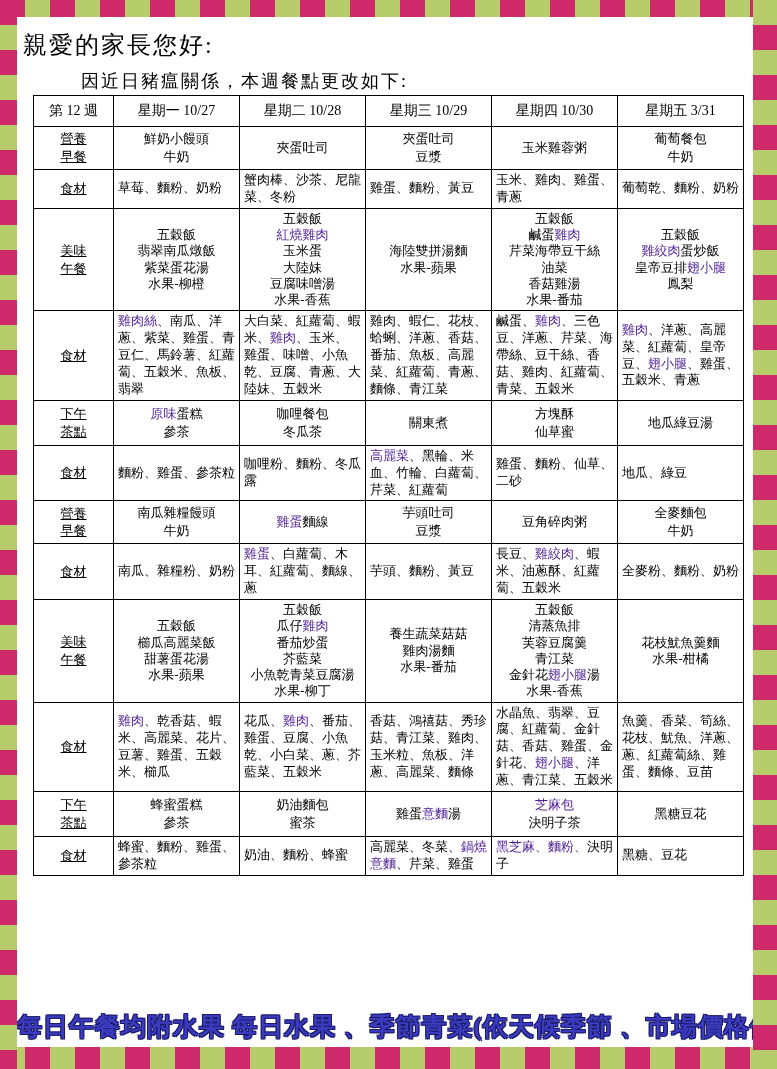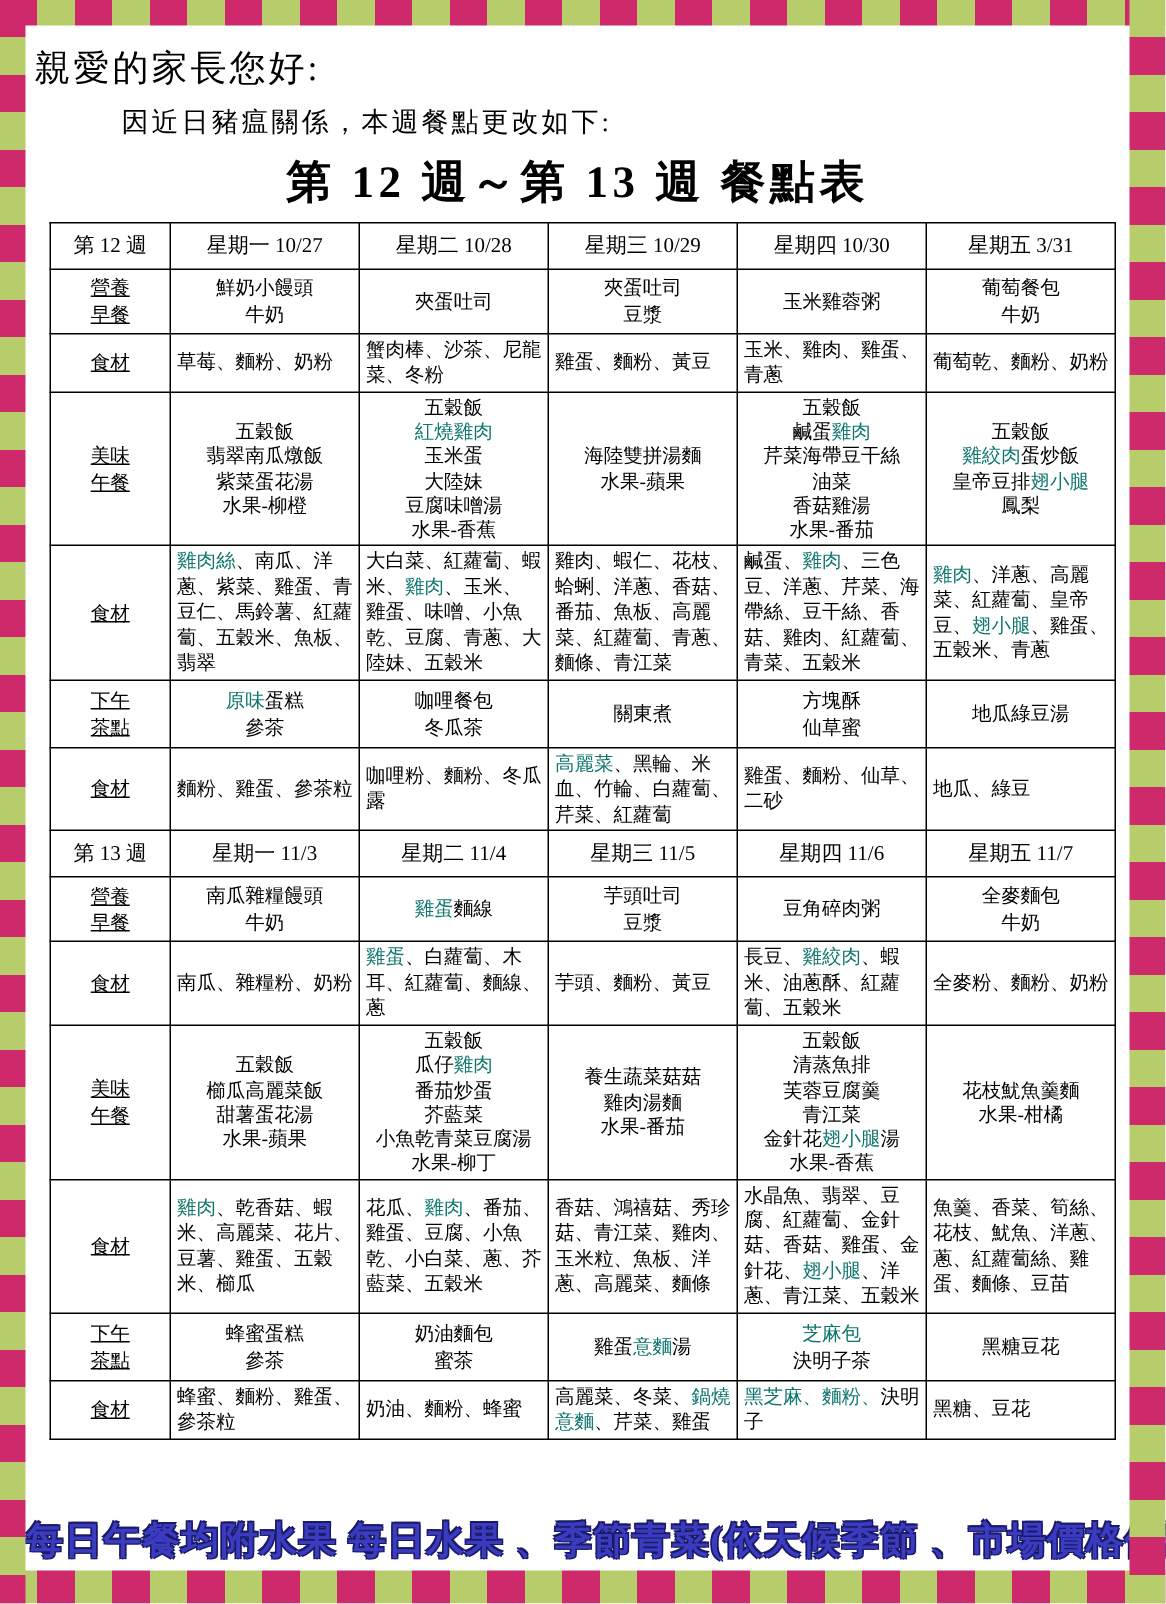--- a/index.html
+++ b/index.html
@@ -31,41 +31,40 @@
     padding:2px 4px;vertical-align:middle;overflow:hidden;
   }
   col.c-label{width:80px;}
   col.c-day{width:126px;}
   tr.r-week-header td{height:26px;text-align:center;font-size:14px;}
   td.row-label{text-align:center;line-height:1.35;text-decoration:underline;}
   td.cell-center{text-align:center;line-height:1.25;}
   td.cell-center.bf{line-height:1.4;height:38px;}
   td.cell-left{text-align:left;line-height:1.3;vertical-align:middle;}
   tr.r-teatime td.cell-center{height:40px;line-height:1.4;}
-  .red{color:#0f766e;}
+  .red{color:#4c1d95;}
 
   .footer-note{
     position:absolute;left:0;right:0;bottom:4px;text-align:center;
     font-size:25px;font-weight:bold;color:#3b3bc0;letter-spacing:1px;
     text-shadow:1px 1px 0 #1a1a66,-1px -1px 0 #1a1a66,1px -1px 0 #1a1a66,-1px 1px 0 #1a1a66;
     white-space:nowrap;
   }
 </style>
 </head>
 <body>
 
 <div class="strip top"></div>
 <div class="strip bottom"></div>
 <div class="strip left"></div>
 <div class="strip right"></div>
 
 <div class="content">
   <div class="greeting">親愛的家長您好:</div>
   <div class="notice">因近日豬瘟關係，本週餐點更改如下:</div>
-  <div class="main-title">第 12 週～第 13 週 餐點表</div>
 
   <table class="menu">
     <colgroup>
       <col class="c-label">
         <col class="c-day">
         <col class="c-day">
         <col class="c-day">
         <col class="c-day">
         <col class="c-day">
     </colgroup>
@@ -172,28 +171,20 @@
           </td>
         </tr>
         <tr class="r-ingredients">
           <td class="row-label">食材</td>
           <td class="cell-left"><span>麵粉、雞蛋、參茶粒</span></td>
           <td class="cell-left"><span>咖哩粉、麵粉、冬瓜露</span></td>
           <td class="cell-left"><span class="red">高麗菜</span><span>、黑輪、米血、竹輪、白蘿蔔、芹菜、紅蘿蔔</span></td>
           <td class="cell-left"><span>雞蛋、麵粉、仙草、二砂</span></td>
           <td class="cell-left"><span>地瓜、綠豆</span></td>
         </tr>
-        <tr class="r-week-header">
-          <td>第 13 週</td>
-          <td>星期一 11/3</td>
-          <td>星期二 11/4</td>
-          <td>星期三 11/5</td>
-          <td>星期四 11/6</td>
-          <td>星期五 11/7</td>
-        </tr>
         <tr class="r-breakfast">
           <td class="row-label">營養<br>早餐</td>
           <td class="cell-center bf">
             <div><span>南瓜雜糧饅頭</span></div>
             <div><span>牛奶</span></div>
           </td>
           <td class="cell-center bf">
             <div><span class="red">雞蛋</span><span>麵線</span></div>
           </td>
           <td class="cell-center bf">

